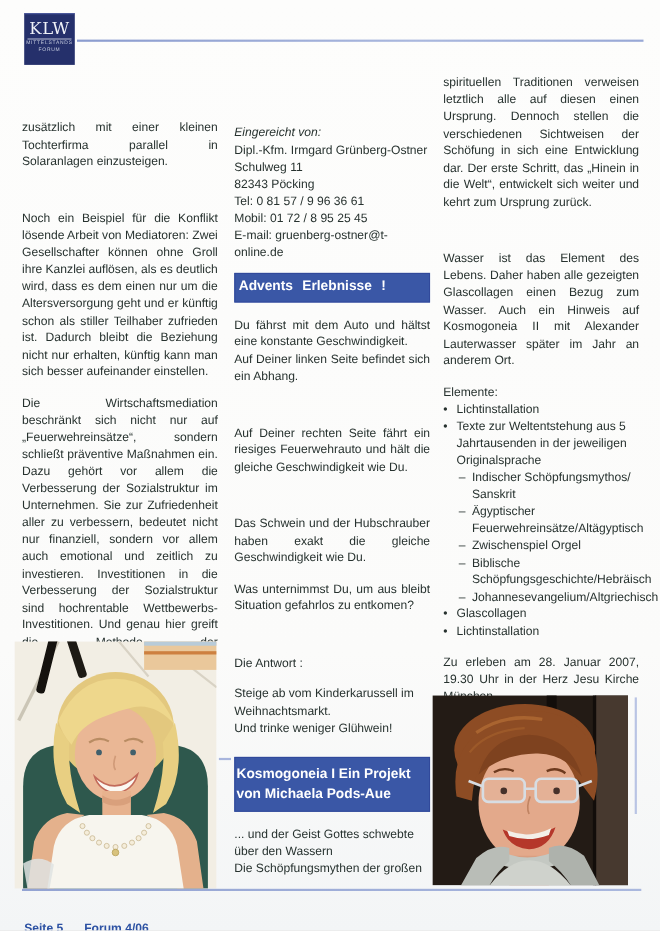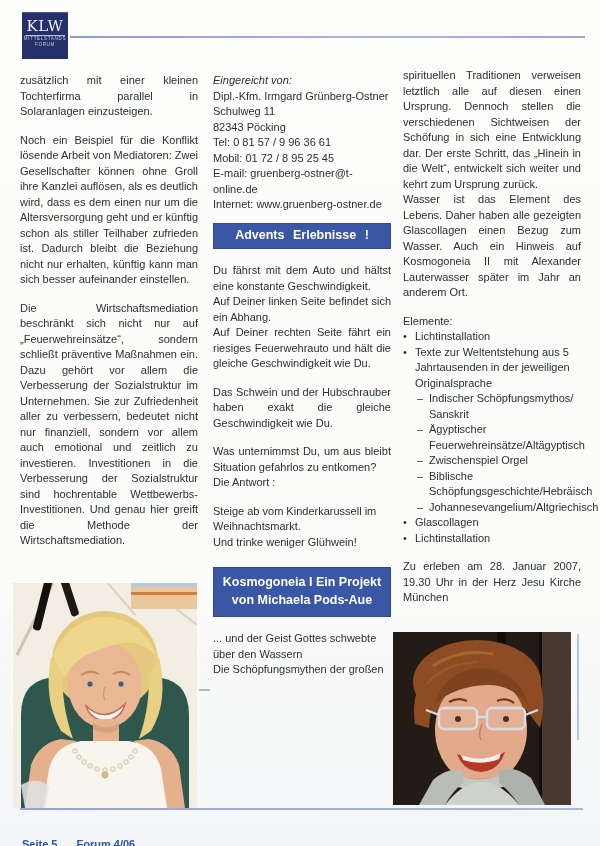--- a/index.html
+++ b/index.html
@@ -16,29 +16,29 @@
             border-bottom:1px solid rgba(235,238,248,.75);line-height:16px;}
   .logo-sub{font-size:4.5px;line-height:5.5px;letter-spacing:.7px;color:#c7cddf;text-transform:uppercase;}
   .header-rule{position:absolute;left:70px;top:36px;width:515px;height:2px;
                background:linear-gradient(90deg,#8b9ccf,#aab8de 60%,#98a8d6);}
   
   .col{position:absolute;width:178px;font-size:11px;line-height:15.5px;}
   #col1{left:20px;top:73px;}
   #col2{left:213px;top:73px;}
   #col3{left:403px;top:68px;}
   .col p{margin:0;text-align:justify;}
-  .col p.sp{margin-bottom:13px;}
+  .col p.sp{margin-bottom:13px;margin-top:36px;}
   .col p.left{text-align:left;}
   
   .contact{margin-bottom:10px;text-align:left;}
   .contact div{line-height:15.5px;}
-  .submitted{font-style:italic;}
+  .submitted{font-style:italic;margin-top:41px;}
   
   .bluebox{background:#3a57a6;color:#ffffff;font-weight:bold;font-size:12.5px;
-           text-align:center;padding:5px 4px 6px;margin:4px 0 14px;
+           padding:5px 4px 6px;margin:4px 0 14px;
            box-shadow:inset 0 0 0 1px #31499b;}
   .bluebox.advents{word-spacing:5px;}
   .bluebox.kosmo{line-height:18px;padding:6px 2px 8px;margin-top:17px;}
   
   .elements-label{text-align:left;margin-bottom:2px;}
   ul.bullets{list-style:none;margin:0 0 13px;padding:0;text-align:left;}
   ul.bullets>li{position:relative;padding-left:12px;}
   ul.bullets .glyph{position:absolute;left:0;top:0;}
   ul.dashes{list-style:none;margin:0;padding:0 0 0 2px;}
   ul.dashes>li{position:relative;padding-left:12px;}
@@ -77,21 +77,20 @@
 
   <div class="col" id="col2">
     <div class="contact">
       <div class="submitted">Eingereicht von:</div>
       <div>Dipl.-Kfm. Irmgard Grünberg-Ostner</div>
       <div>Schulweg 11</div>
       <div>82343 Pöcking</div>
       <div>Tel: 0 81 57 / 9 96 36 61</div>
       <div>Mobil: 01 72 / 8 95 25 45</div>
       <div>E-mail: gruenberg-ostner@t-online.de</div>
-      <div>Internet: www.gruenberg-ostner.de</div>
     </div>
 
     <div class="bluebox advents">Advents Erlebnisse !</div>
 
     <p>Du fährst mit dem Auto und hältst eine konstante Geschwindigkeit.</p>
     <p>Auf Deiner linken Seite befindet sich ein Abhang.</p>
     <p class="sp">Auf Deiner rechten Seite fährt ein riesiges Feuerwehrauto und hält die gleiche Geschwindigkeit wie Du.</p>
     <p class="sp">Das Schwein und der Hubschrauber haben exakt die gleiche Geschwindigkeit wie Du.</p>
     <p>Was unternimmst Du, um aus bleibt Situation gefahrlos zu entkomen?</p>
     <p class="sp left">Die Antwort :</p>

